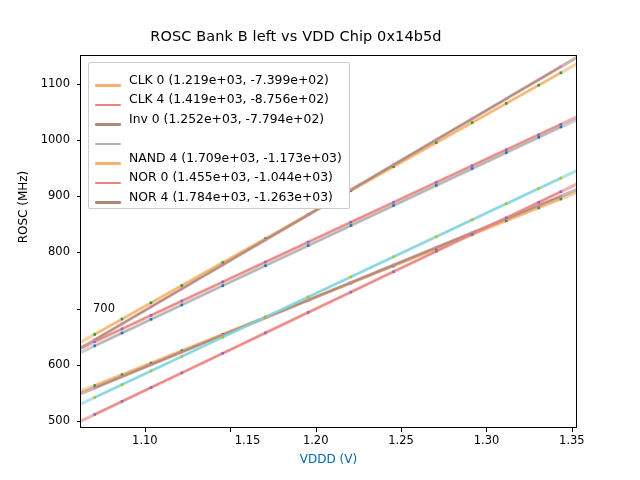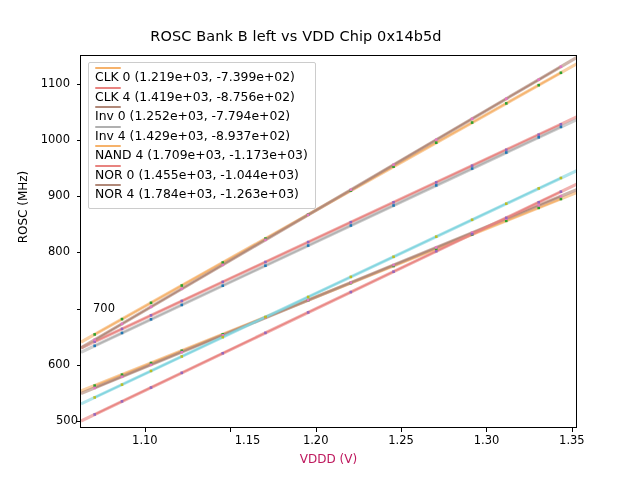--- a/index.html
+++ b/index.html
@@ -27,31 +27,31 @@
   
   .tick-x{position:absolute;width:1px;height:3.5px;background:#000;top:428px;}
   .tick-y{position:absolute;height:1px;width:3.5px;background:#000;left:76.5px;}
   .ticklabel-x{position:absolute;top:433px;font-size:11.5px;color:#000;
     text-align:center;width:60px;}
   .ticklabel-y{position:absolute;left:0;width:70px;text-align:right;
     font-size:11.5px;color:#000;}
 
   
   #xlabel{position:absolute;left:80px;top:452px;width:497px;text-align:center;
-    font-size:12px;color:#be185d;}
+    font-size:12px;color:#0369a1;}
   #ylabel{position:absolute;left:-77px;top:200px;width:200px;text-align:center;
     font-size:12px;color:#000;transform:rotate(-90deg);transform-origin:center;}
 
   
   #legend{
     position:absolute;left:88px;top:62px;
     background:#fff;border:1px solid #cccccc;border-radius:2px;
     padding:4px 7px 4px 6px;box-sizing:border-box;
   }
-  .legend-row{display:flex;align-items:flex-start;height:19.5px;flex-direction:column;}
+  .legend-row{display:flex;align-items:flex-end;height:19.5px;}
   .legend-swatch{width:26px;height:2.4px;margin-right:8px;flex:0 0 auto;border-radius:1px;}
   .legend-text{font-size:12.4px;color:#000;white-space:nowrap;}
 </style>
 </head>
 <body>
 
 <div id="figure">
 
   <div id="chart-title">ROSC Bank B left vs VDD Chip 0x14b5d</div>
 
@@ -199,21 +199,21 @@
       <div class="ticklabel-x" style="left: 285.691px;">1.20</div>
       <div class="tick-x" style="left: 401.086px;"></div>
       <div class="ticklabel-x" style="left: 371.086px;">1.25</div>
       <div class="tick-x" style="left: 486.481px;"></div>
       <div class="ticklabel-x" style="left: 456.481px;">1.30</div>
       <div class="tick-x" style="left: 571.876px;"></div>
       <div class="ticklabel-x" style="left: 541.876px;">1.35</div>
     </div>
   <div id="ticks-y">
       <div class="tick-y" style="top: 420.708px;"></div>
-      <div class="ticklabel-y" style="top: 412.708px; padding-left: 8px;">500</div>
+      <div class="ticklabel-y" style="top: 412.708px;">500</div>
       <div class="tick-y" style="top: 364.618px;"></div>
       <div class="ticklabel-y" style="top: 356.618px;">600</div>
       <div class="tick-y" style="top: 308.528px;"></div>
       <div class="ticklabel-y" style="top: 300.528px; padding-left: 45px;">700</div>
       <div class="tick-y" style="top: 252.438px;"></div>
       <div class="ticklabel-y" style="top: 244.438px;">800</div>
       <div class="tick-y" style="top: 196.347px;"></div>
       <div class="ticklabel-y" style="top: 188.347px;">900</div>
       <div class="tick-y" style="top: 140.257px;"></div>
       <div class="ticklabel-y" style="top: 132.257px;">1000</div>
@@ -232,21 +232,20 @@
       <div class="legend-row">
         <span class="legend-swatch" style="background: rgb(232, 131, 127);"></span>
         <span class="legend-text">CLK 4 (1.419e+03, -8.756e+02)</span>
       </div>
       <div class="legend-row">
         <span class="legend-swatch" style="background: rgb(176, 136, 120);"></span>
         <span class="legend-text">Inv 0 (1.252e+03, -7.794e+02)</span>
       </div>
       <div class="legend-row">
         <span class="legend-swatch" style="background: rgb(176, 176, 176);"></span>
-        <span class="legend-text">Inv 4 (1.429e+03, -8.937e+02)</span>
       </div>
       <div class="legend-row">
         <span class="legend-swatch" style="background: rgb(246, 178, 107);"></span>
         <span class="legend-text">NAND 4 (1.709e+03, -1.173e+03)</span>
       </div>
       <div class="legend-row">
         <span class="legend-swatch" style="background: rgb(232, 131, 127);"></span>
         <span class="legend-text">NOR 0 (1.455e+03, -1.044e+03)</span>
       </div>
       <div class="legend-row">

